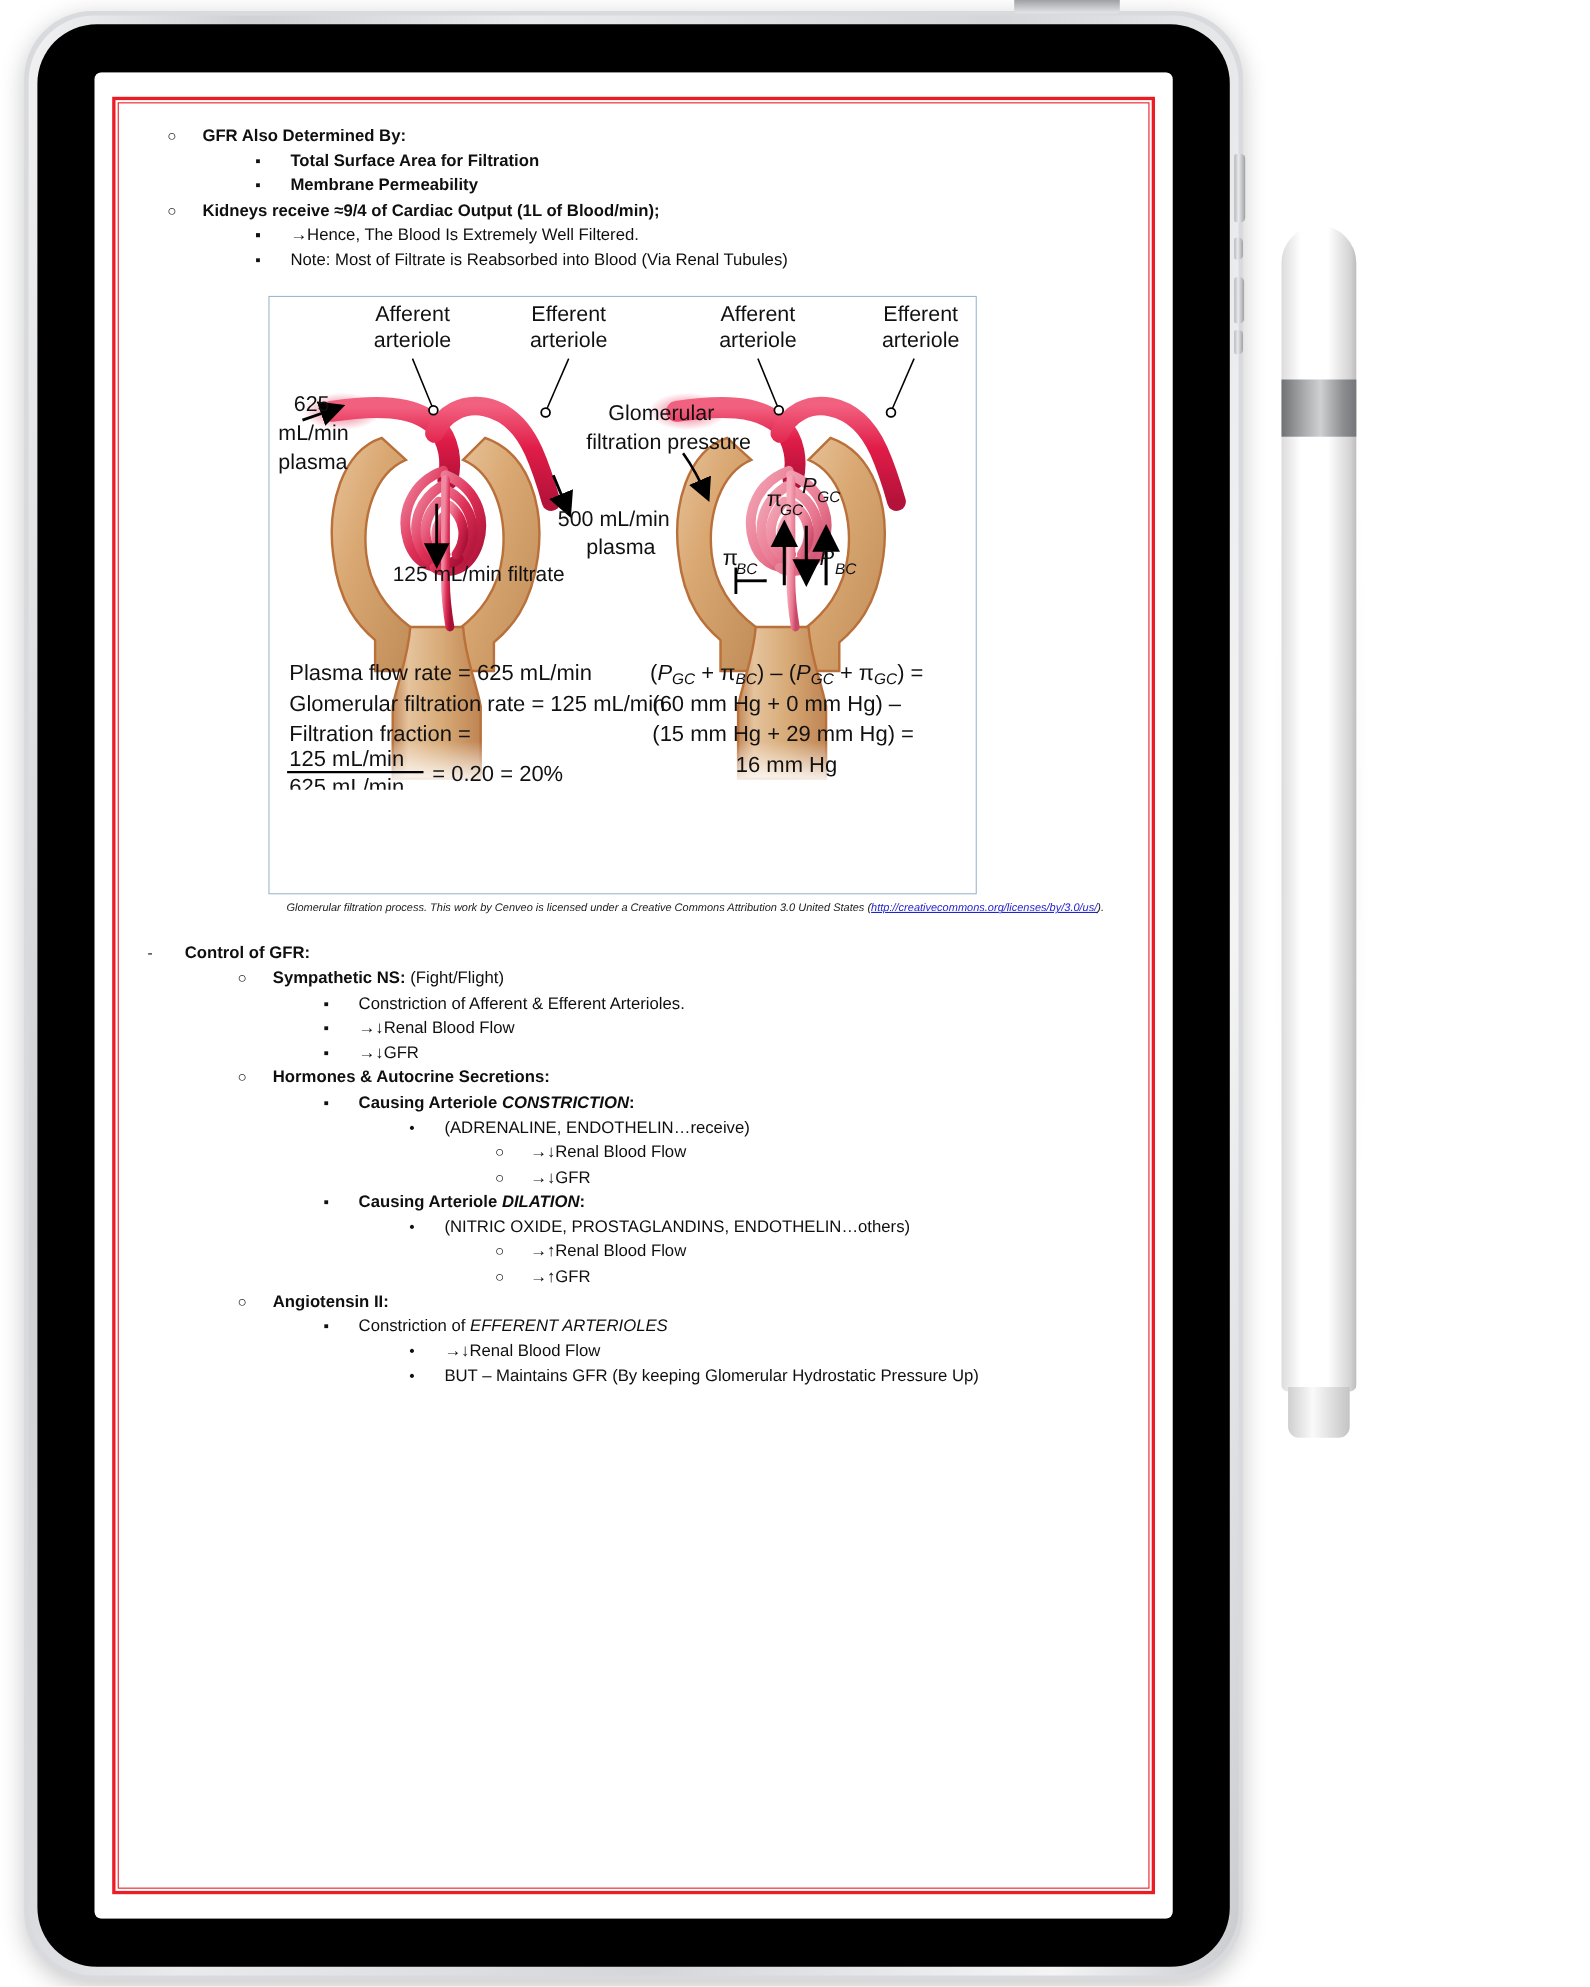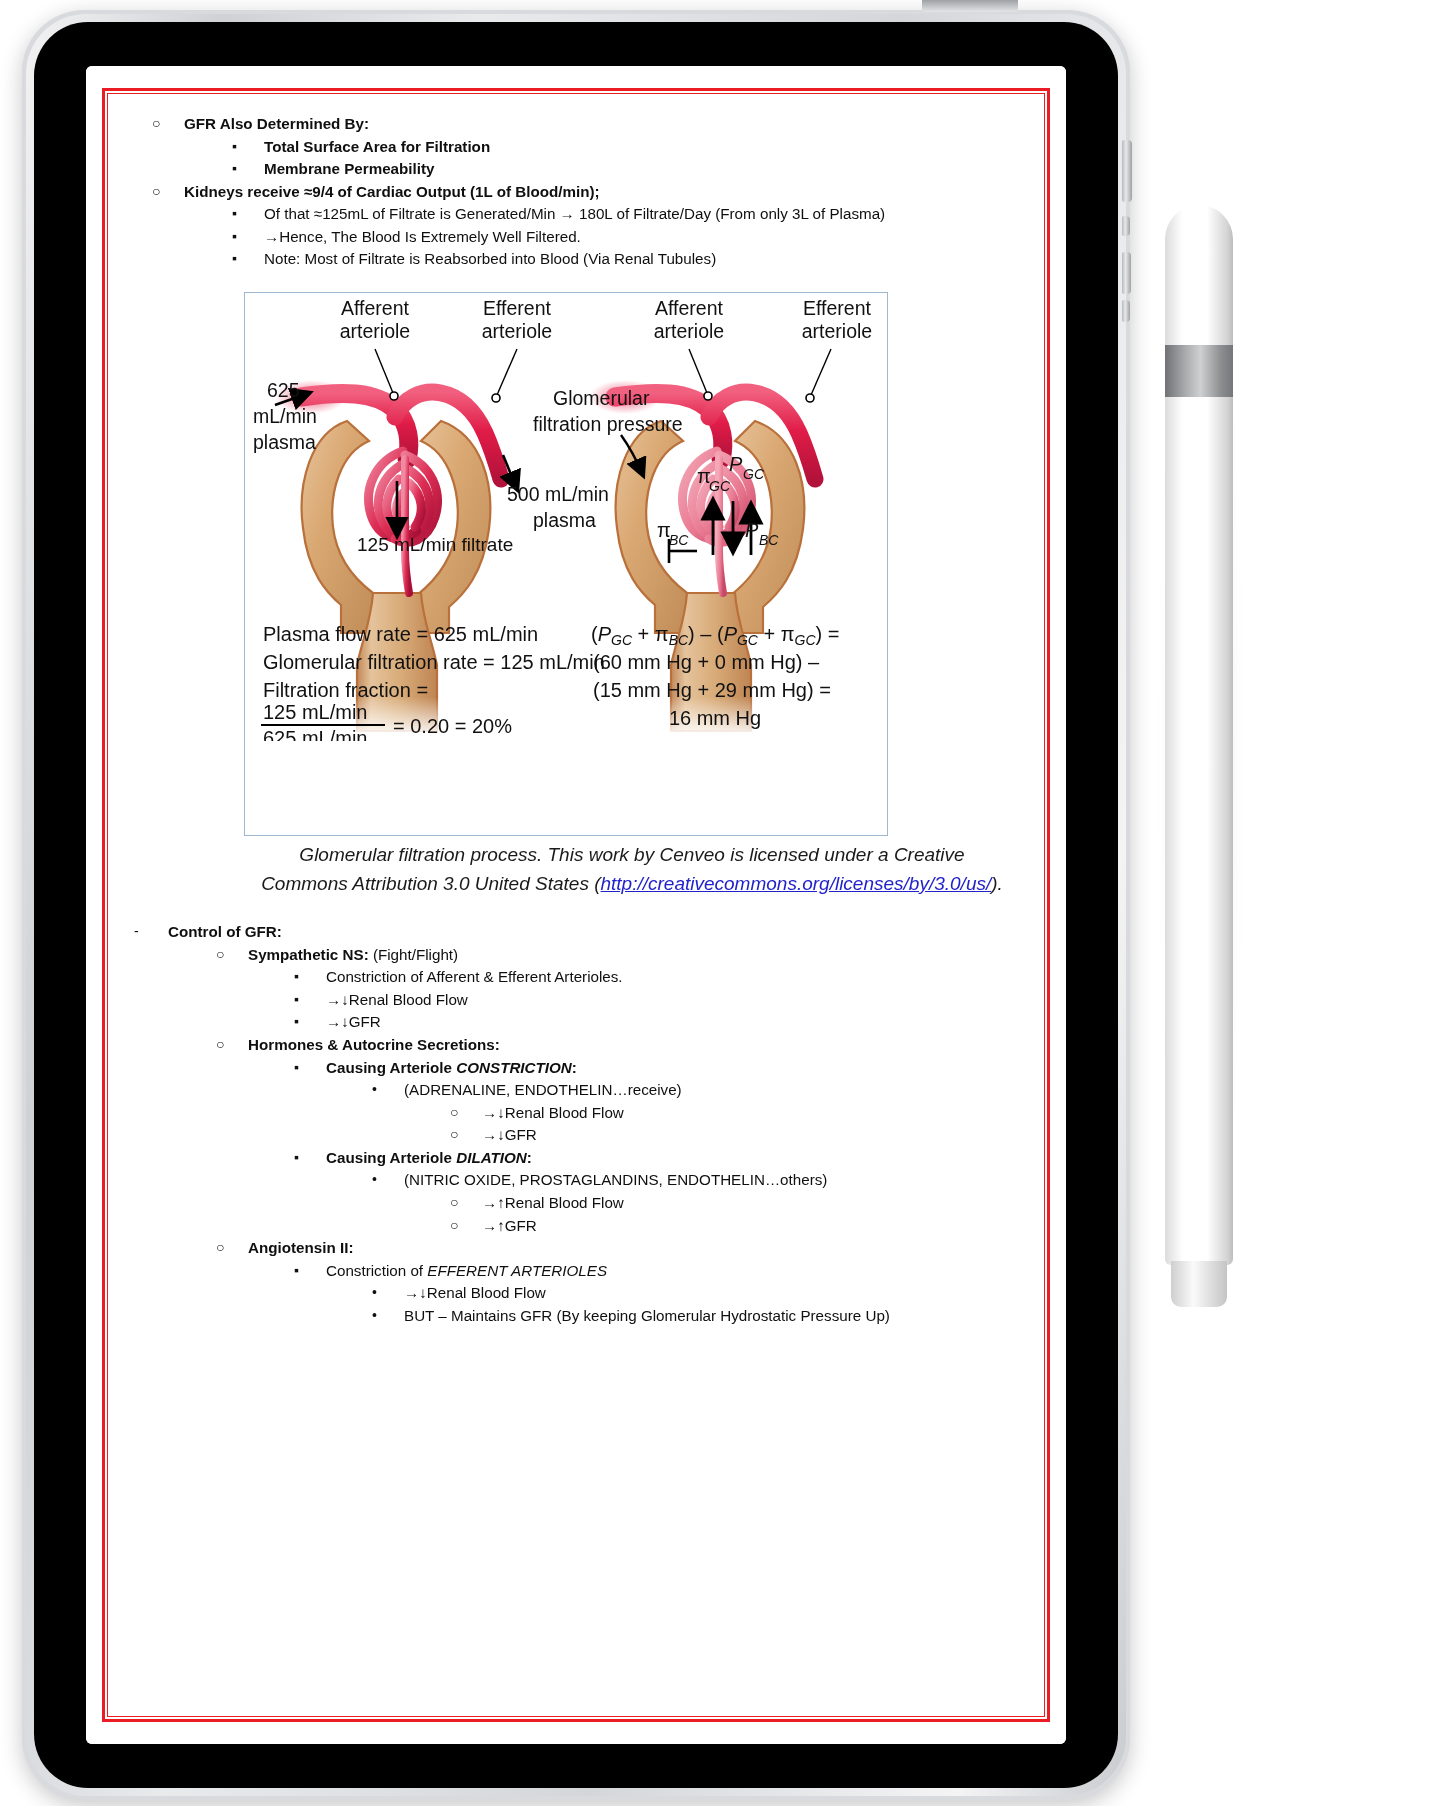--- a/index.html
+++ b/index.html
@@ -126,21 +126,21 @@
     width: 644px; height: 544px;
     border: 1px solid #9db8cf;
     background: #ffffff;
   }
   .figure-svg { position: absolute; left: 0; top: 0; }
 
   .caption {
     margin: 5px 10px 0 10px;
     text-align: center;
     font-style: italic;
-    font-size: 19px;
+    font-size: 10px;
     line-height: 1.5;
     color: #1a1a1a;
   }
   .caption a, .caption .lnk {
     color: #2222cc; text-decoration: underline; font-style: italic;
   }
 
   .section-gap { height: 22px; }
 </style>
 </head>
@@ -181,21 +181,20 @@
               </li>
             </ul>
           </li>
 
           <li>
             <span class="mk mk-circle">○</span>
             <span class="txt b">Kidneys receive ≈9/4 of Cardiac Output (1L of Blood/min);</span>
             <ul class="lvl2">
               <li>
                 <span class="mk mk-square">▪</span>
-                <span class="txt">Of that ≈125mL of Filtrate is Generated/Min → 180L of Filtrate/Day (From only 3L of Plasma)</span>
               </li>
               <li>
                 <span class="mk mk-square">▪</span>
                 <span class="txt">→Hence, The Blood Is Extremely Well Filtered.</span>
               </li>
               <li>
                 <span class="mk mk-square">▪</span>
                 <span class="txt">Note: Most of Filtrate is Reabsorbed into Blood (Via Renal Tubules)</span>
               </li>
             </ul>

